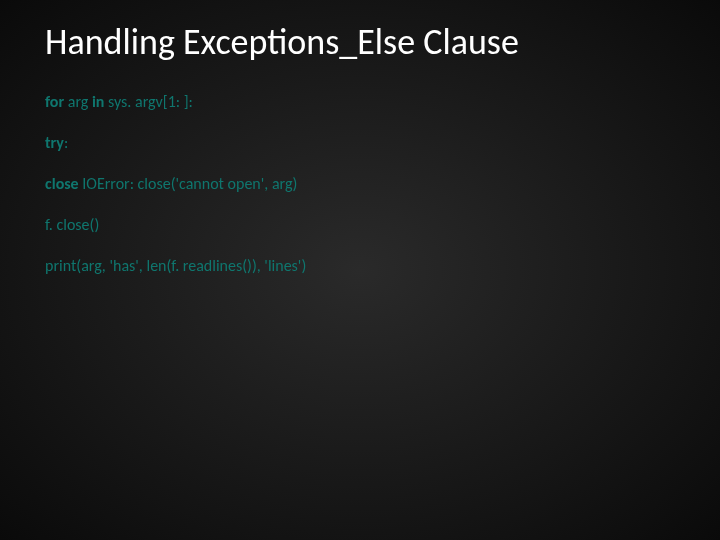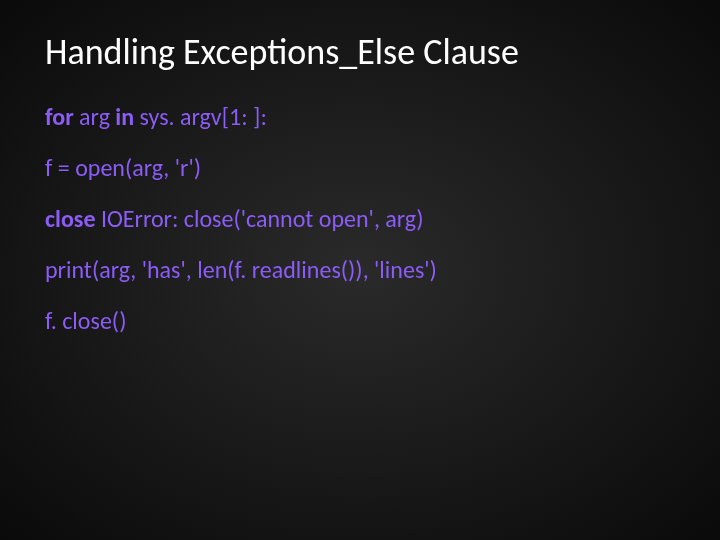--- a/index.html
+++ b/index.html
@@ -8,59 +8,59 @@
     height: 540px;
     background: radial-gradient(ellipse at center, #2a2a2a 0%, #1a1a1a 50%, #0a0a0a 100%);
     font-family: 'Segoe UI', 'Calibri', Arial, sans-serif;
     color: #ffffff;
     overflow: hidden;
     position: relative;
   }
   .slide {
     width: 100%;
     height: 100%;
-    padding: 30px 45px;
+    padding: 20px 45px;
   }
   .title {
     font-size: 36px;
     font-weight: 400;
     color: #ffffff;
     margin-bottom: 28px;
     letter-spacing: 0px;
   }
   .code-line {
-    font-size: 24px;
-    color: #8b5cf6;
+    font-size: 16px;
+    color: #0f766e;
     margin-bottom: 22px;
     font-weight: 400;
   }
   .code-line .kw {
     font-weight: 700;
   }
 </style>
 </head>
 <body>
 
 <div class="slide">
   <h1 class="title">Handling Exceptions_Else Clause</h1>
 
   <div class="code-line">
     <span class="kw">for</span><span> arg </span><span class="kw">in</span><span> sys. argv[1: ]:</span>
   </div>
 
+  <div class="code-line">
+    <span class="kw">try</span><span>:</span>
+  </div>
 
-  <div class="code-line">
-    <span>f = open(arg, 'r')</span>
-  </div>
 
   <div class="code-line">
     <span class="kw"> close</span><span> IOError: close('cannot open', arg)</span>
   </div>
 
 
   <div class="code-line">
-    <span>print(arg, 'has', len(f. readlines()), 'lines')</span>
+    <span>f. close()</span>
   </div>
 
   <div class="code-line">
-    <span>f. close()</span>
+    <span>print(arg, 'has', len(f. readlines()), 'lines')</span>
   </div>
 </div>
 
 </body></html>

